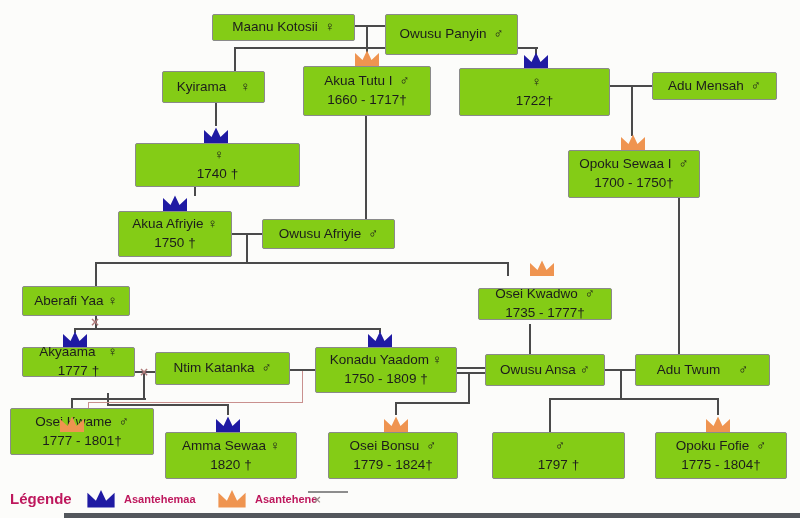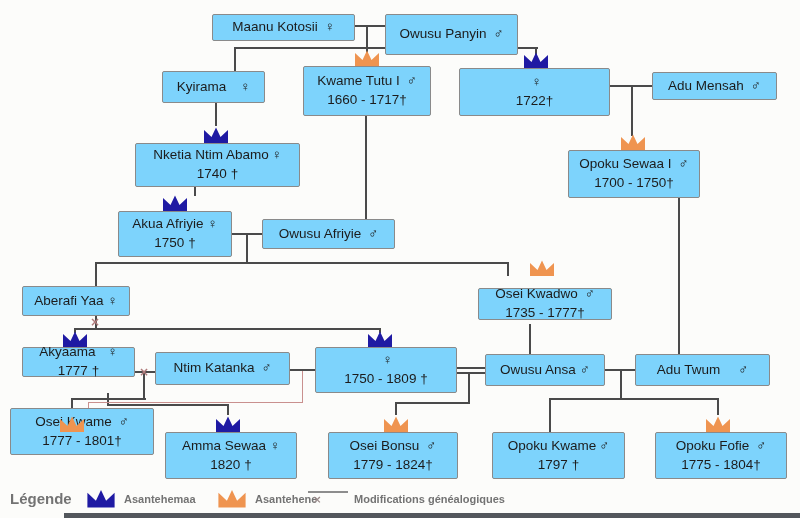--- a/index.html
+++ b/index.html
@@ -9,38 +9,38 @@
     --c-mod:#c9908e;
     --c-modx:#b07b7b;
     --c-border:#8a8a8a;
   }
   html,body{margin:0;padding:0;}
   #canvas{
     position:relative;width:800px;height:518px;background:#fcfcfa;
     font-family:"Liberation Sans", sans-serif;overflow:hidden;
   }
   .pbox{
-    position:absolute;background:#7dd3fc;border:1px solid var(--c-border);
+    position:absolute;background:#84cc16;border:1px solid var(--c-border);
     border-radius:2px;box-sizing:border-box;
     display:flex;flex-direction:column;align-items:center;justify-content:center;
     font-size:13.5px;color:#1c1c1c;line-height:1.4;white-space:nowrap;z-index:3;
   }
   .row{display:flex;align-items:baseline;}
   .g{margin-left:7px;}
   .ln{position:absolute;background:var(--c-line);z-index:1;}
   .ln.pink{background:var(--c-mod);z-index:2;}
   .crown{position:absolute;z-index:4;}
   .crown.blue{color:var(--c-hemaa);}
   .crown.orange{color:var(--c-hene);}
   .xmark{
     position:absolute;z-index:5;color:var(--c-modx);
     font-size:12px;font-weight:700;line-height:12px;width:12px;text-align:center;
     font-family:"DejaVu Sans", sans-serif;
   }
-  .legend-text{position:absolute;font-weight:700;color:#737373;white-space:nowrap;}
+  .legend-text{position:absolute;font-weight:700;color:#be185d;white-space:nowrap;}
   .legend-title{font-size:15px;}
   .legend-label{font-size:11px;}
   .legend-modline{position:absolute;background:#8d8d8d;height:2px;width:40px;z-index:1;}
   .bottom-bar{position:absolute;background:#53575c;z-index:6;}
 </style>
 </head>
 <body>
 
 <svg width="0" height="0" style="position:absolute">
   <defs>
@@ -148,40 +148,39 @@
       </div>
   </div>
   <div class="pbox" style="left:162px;top:71px;width:103px;height:32px">
     <div class="row">
         <span>Kyirama</span>
         <span class="g" style="margin-left:14px">♀</span>
       </div>
   </div>
   <div class="pbox" style="left:303px;top:66px;width:128px;height:50px">
     <div class="row">
-        <span>Kwame Tutu I</span>
+        <span>Akua Tutu I</span>
         <span class="g">♂</span>
       </div>
     <div>1660 - 1717†</div>
   </div>
   <div class="pbox" style="left:459px;top:68px;width:151px;height:48px">
     <div class="row">
         <span class="g" style="margin-left:4px">♀</span>
       </div>
     <div>1722†</div>
   </div>
   <div class="pbox" style="left:652px;top:72px;width:125px;height:28px">
     <div class="row">
         <span>Adu Mensah</span>
         <span class="g">♂</span>
       </div>
   </div>
   <div class="pbox" style="left:135px;top:143px;width:165px;height:44px">
     <div class="row">
-        <span>Nketia Ntim Abamo</span>
         <span class="g" style="margin-left:3px">♀</span>
       </div>
     <div>1740 †</div>
   </div>
   <div class="pbox" style="left:568px;top:150px;width:132px;height:48px">
     <div class="row">
         <span>Opoku Sewaa I</span>
         <span class="g">♂</span>
       </div>
     <div>1700 - 1750†</div>
@@ -220,20 +219,21 @@
     <div>1777 †</div>
   </div>
   <div class="pbox" style="left:155px;top:352px;width:135px;height:33px">
     <div class="row">
         <span>Ntim Katanka</span>
         <span class="g">♂</span>
       </div>
   </div>
   <div class="pbox" style="left:315px;top:347px;width:142px;height:46px">
     <div class="row">
+        <span>Konadu Yaadom</span>
         <span class="g" style="margin-left:3px">♀</span>
       </div>
     <div>1750 - 1809 †</div>
   </div>
   <div class="pbox" style="left:485px;top:354px;width:120px;height:32px">
     <div class="row">
         <span>Owusu Ansa</span>
         <span class="g" style="margin-left:4px">♂</span>
       </div>
   </div>
@@ -259,21 +259,20 @@
   </div>
   <div class="pbox" style="left:328px;top:432px;width:130px;height:47px">
     <div class="row">
         <span>Osei Bonsu</span>
         <span class="g">♂</span>
       </div>
     <div>1779 - 1824†</div>
   </div>
   <div class="pbox" style="left:492px;top:432px;width:133px;height:47px">
     <div class="row">
-        <span>Opoku Kwame</span>
         <span class="g" style="margin-left:3px">♂</span>
       </div>
     <div>1797 †</div>
   </div>
   <div class="pbox" style="left:655px;top:432px;width:132px;height:47px">
     <div class="row">
         <span>Opoku Fofie</span>
         <span class="g">♂</span>
       </div>
     <div>1775 - 1804†</div>
@@ -283,16 +282,15 @@
   <svg class="crown blue" style="left:84px;top:488px" width="34" height="21" viewBox="0 0 30 18">
       <use href="#crown-shape" fill="currentColor"></use>
     </svg>
   <div class="legend-text legend-label" style="left:124px;top:493px">Asantehemaa</div>
   <svg class="crown orange" style="left:215px;top:488px" width="34" height="21" viewBox="0 0 30 18">
       <use href="#crown-shape" fill="currentColor"></use>
     </svg>
   <div class="legend-text legend-label" style="left:255px;top:493px">Asantehene</div>
   <div class="legend-modline" style="left:308px;top:491px"></div>
   <div class="xmark" style="left:311px;top:494px;color:#9a8a8a;font-size:11px">×</div>
-  <div class="legend-text legend-label" style="left:354px;top:493px">Modifications généalogiques</div>
 
   <div class="bottom-bar" style="left:64px;top:513px;width:736px;height:5px"></div>
 </div>
 
 </body></html>

